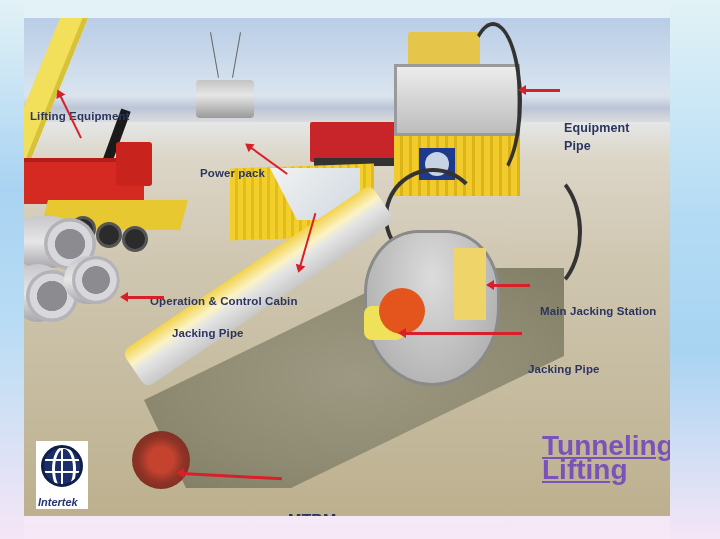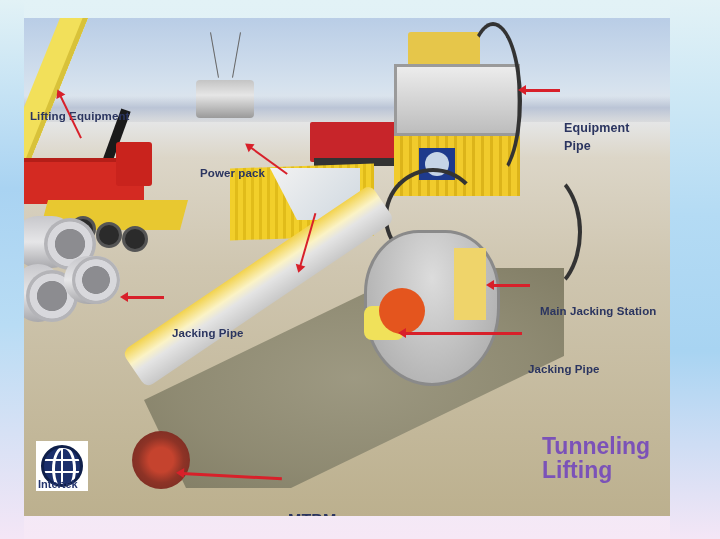--- a/index.html
+++ b/index.html
@@ -68,34 +68,34 @@
     background: radial-gradient(ellipse at 50% 30%,#dcdcdc,#a6a6a6); border:3px solid #8a8a8a; }
   .jack-frame { position:absolute; left:430px; top:230px; width:32px; height:72px; background:#efd46a; }
   .tunnel { position:absolute; left:110px; top:330px; width:300px; height:44px;
     background: linear-gradient(180deg,#f2d24c,#fbf3c6 35%,#e4e4e4 55%,#c8c8c8 100%);
     transform: rotate(-34deg); transform-origin:left center; border-radius:8px; }
   .cutter { position:absolute; left:108px; top:413px; width:58px; height:58px; border-radius:50%;
     background: radial-gradient(circle,#c5432e 0 30%,#8e3326 55%,#6b2a22 100%); }
   .jack-ring { position:absolute; left:355px; top:270px; width:46px; height:46px; border-radius:50%; background:#e4551e; }
   .jack-pipe-seg { position:absolute; left:340px; top:288px; width:40px; height:34px; background:#f0e15a; border-radius:8px; }
   
-  .intertek { position:absolute; left:12px; top:423px; width:52px; height:50px; background:#fff; }
+  .intertek { position:absolute; left:12px; top:423px; width:52px; height:68px; background:#fff;font-style:italic; }
   .intertek-globe { position:absolute; left:5px; top:4px; width:42px; height:42px; border-radius:50%;
     background: #1b2f6b; border:3px solid #0f1f4a; box-sizing:border-box; overflow:hidden; }
   .intertek-globe::before { content:""; position:absolute; inset:0;
     background:
       linear-gradient(0deg, transparent 30%, #fff 30% 36%, transparent 36% 64%, #fff 64% 70%, transparent 70%),
       linear-gradient(90deg, transparent 46%, #fff 46% 54%, transparent 54%); }
   .intertek-globe::after { content:""; position:absolute; left:8px; top:-2px; width:18px; height:40px; border:3px solid #fff; border-radius:50%; }
   .intertek-text { position:absolute; left:2px; bottom:1px; font-size:11px; color:#25356e; font-weight:bold; }
   .otcg { position:absolute; left:456px; top:416px; width:58px; height:60px; background:#1b2f8c; }
   .otcg-globe { position:absolute; left:8px; top:7px; width:42px; height:46px; border-radius:50%;
     background: radial-gradient(circle,#f2f2ee,#cfd6d8); }
   .otcg-text { position:absolute; left:9px; top:23px; font-size:8px; font-weight:bold; color:#1b2f8c; letter-spacing:1px; }
-  .tunnel-div { position:absolute; left:518px; top:416px; color:#7b52b8; font-weight:bold; font-size:23px; line-height:24px; }
+  .tunnel-div { position:absolute; left:518px; top:416px; color:#7b52b8; font-weight:bold; font-size:28px; line-height:24px;text-decoration:underline; }
 </style>
 </head>
 <body>
 
 <div class="side-l"></div>
 <div class="side-r"></div>
 
 <div class="scene">
   <div class="mountains"></div>
 
@@ -139,20 +139,21 @@
   <div class="jack-pipe-seg"></div>
   <div class="jack-ring"></div>
   <div class="cutter"></div>
 
   <div class="label" style="left:6px;top:53px">Lifting Equipment</div>
   <div class="arrow" style="left:36px;top:76px;width:48px;transform:rotate(64deg);height:2px"></div>
 
   <div class="label" style="left:176px;top:110px">Power pack</div>
   <div class="arrow" style="left:226px;top:128px;width:46px;transform:rotate(36deg);height:2px"></div>
 
+  <div class="label" style="left:126px;top:238px">Operation &amp; Control Cabin</div>
   <div class="arrow" style="left:276px;top:248px;width:56px;transform:rotate(-74deg);height:2px"></div>
 
   <div class="arrow" style="left:102px;top:278px;width:38px"></div>
   <div class="label" style="left:148px;top:270px">Jacking Pipe</div>
 
   <div class="arrow" style="left:500px;top:71px;width:36px"></div>
   <div class="label" style="left:540px;top:64px;font-size:12.5px">Equipment</div>
   <div class="label" style="left:540px;top:82px;font-size:12.5px">Pipe</div>
 
   <div class="label" style="left:516px;top:248px">Main Jacking Station</div>

